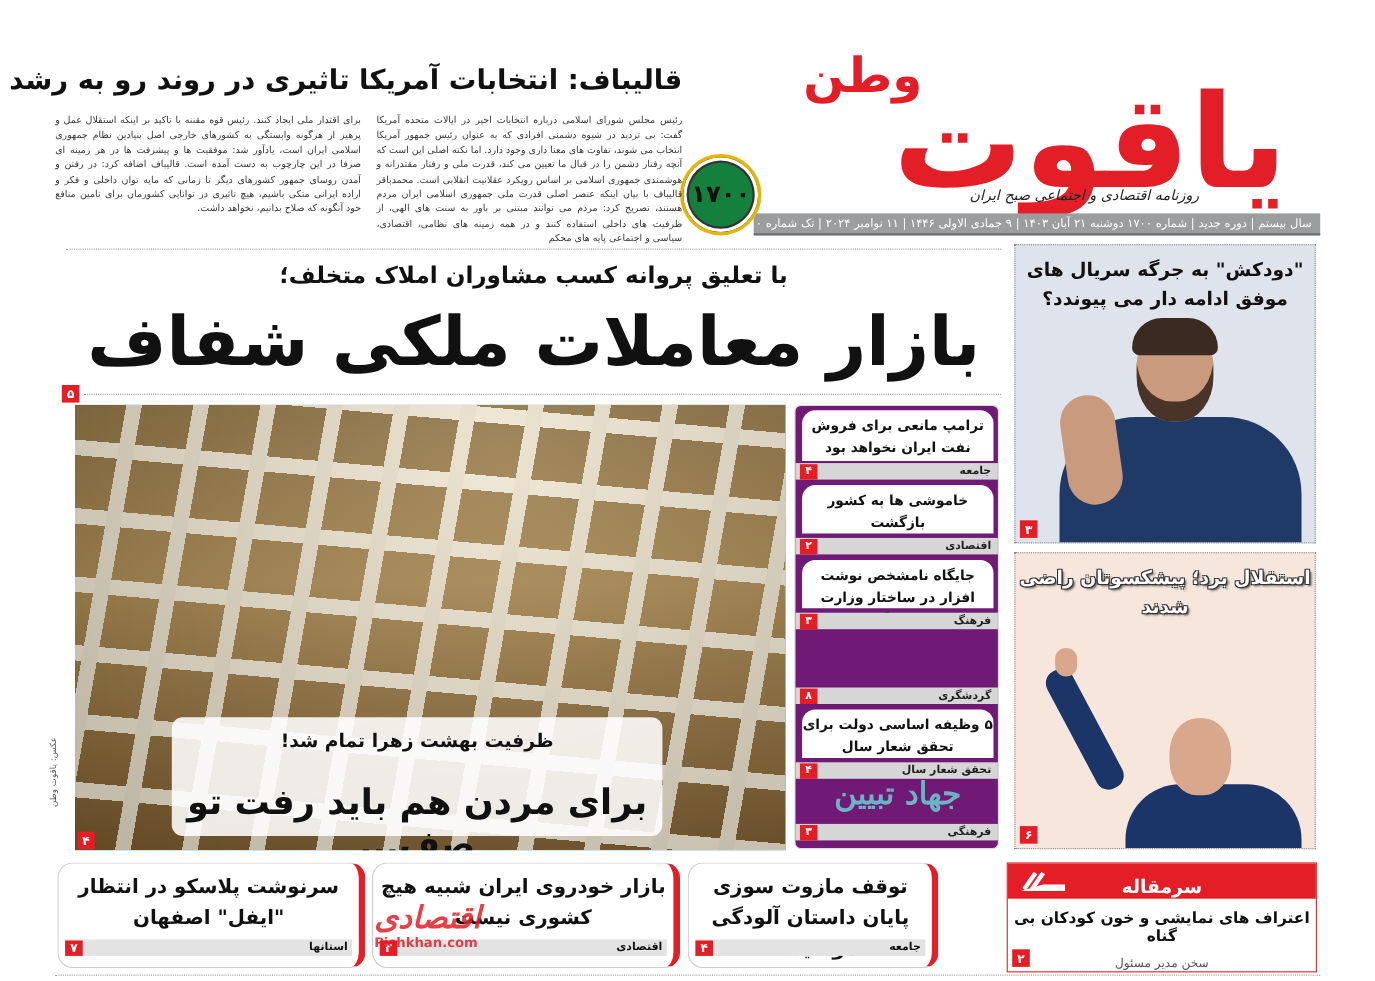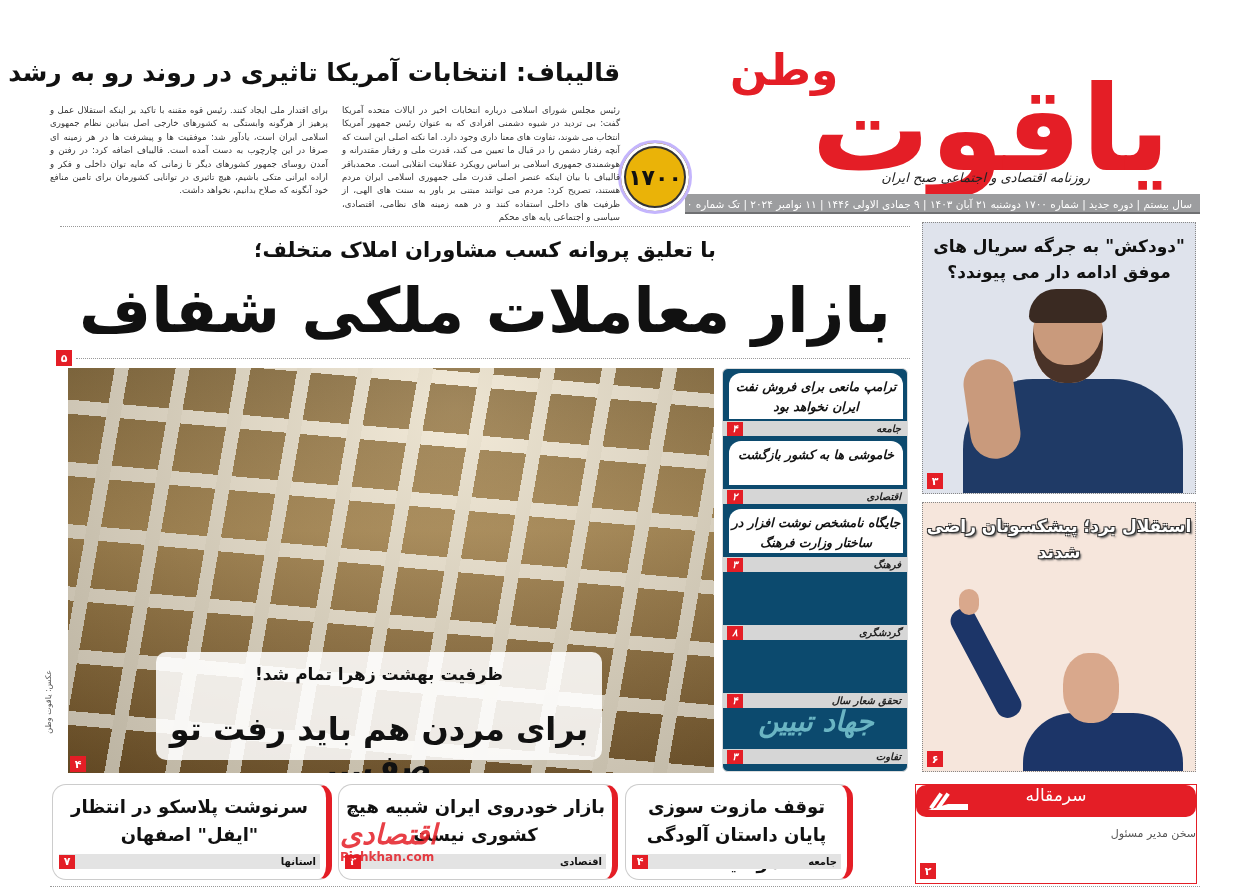--- a/index.html
+++ b/index.html
@@ -9,21 +9,21 @@
     .abs { position: absolute; }
 
     
     .masthead { left: 680px; top: 40px; width: 520px; height: 180px; }
     .logo { position: absolute; right: 30px; top: 0; width: 460px; height: 140px; }
     .logo-main { position: absolute; right: 0; top: 30px; font-size: 118px; font-weight: bold; color: #e41e26; line-height: 1; letter-spacing: -6px; font-family: "DejaVu Sans", sans-serif; }
     .logo-sub { position: absolute; left: 20px; top: 8px; font-size: 44px; font-weight: bold; color: #e41e26; line-height: 1; }
     .tagline { position: absolute; right: 110px; top: 130px; font-size: 13px; color: #222; font-style: italic; font-family: "DejaVu Serif", serif; }
     .infobar { position: absolute; right: 0; top: 154px; width: 515px; height: 20px; background: #9c9d9f; color: #fff; font-size: 10.5px; line-height: 20px; padding-right: 8px; white-space: nowrap; overflow: hidden; border-bottom: 2px solid #6f7072; }
 
-    .issue-circle { left: 618px; top: 140px; width: 74px; height: 74px; border: 3px solid #c4b5fd; border-radius: 50%; background: #eab308; display: flex; align-items: center; justify-content: center; box-shadow: inset 0 0 0 3px #fff, inset 0 0 0 5px #333; }
+    .issue-circle { left: 618px; top: 140px; width: 74px; height: 74px; border: 3px solid #eab308; border-radius: 50%; background: #15803d; display: flex; align-items: center; justify-content: center; box-shadow: inset 0 0 0 3px #fff, inset 0 0 0 5px #333; }
     .issue-circle span { font-size: 22px; font-weight: bold; letter-spacing: 1px; }
 
     
     .top-headline { left: 50px; top: 56px; width: 570px; text-align: right; font-size: 25px; font-weight: bold; line-height: 34px; white-space: nowrap; }
     .top-body { left: 50px; top: 104px; width: 570px; height: 116px; display: flex; flex-direction: row; gap: 14px; }
     .top-col { flex: 1; font-size: 8.6px; line-height: 13.4px; color: #333; text-align: justify; }
 
     .dotline { border-top: 1px dotted #999; height: 0; }
 
     
@@ -40,21 +40,21 @@
         repeating-linear-gradient(5deg, transparent 0 48px, #efe5d0 48px 62px),
         linear-gradient(180deg, #8a6d3c 0%, #a8864d 40%, #7a5a2c 100%);
     }
     .photo-shade { position: absolute; inset: 0; background: radial-gradient(ellipse at 60% 10%, rgba(255,255,255,0.15), rgba(0,0,0,0.2)); }
     .photo-caption-box { position: absolute; left: 88px; top: 284px; width: 446px; height: 108px; background: rgba(255,255,255,0.88); border-radius: 10px; text-align: center; }
     .photo-kicker { display: block; font-size: 17px; font-weight: bold; margin-top: 12px; }
     .photo-title { display: block; font-size: 32px; font-weight: bold; margin-top: 26px; letter-spacing: -1px; }
     .photo-credit { left: 44px; top: 670px; writing-mode: vertical-rl; transform: rotate(180deg); font-size: 8px; color: #555; }
 
     
-    .news-col { left: 722px; top: 368px; width: 186px; height: 404px; background: #0c4a6e; border-radius: 6px; border: 1px solid #ddd; font-style: italic; }
+    .news-col { left: 722px; top: 368px; width: 186px; height: 404px; background: #701a75; border-radius: 6px; border: 1px solid #ddd; }
     .news-item { position: absolute; left: 6px; width: 174px; background: #fff; border-radius: 12px 12px 0 0; text-align: center; font-size: 12.5px; font-weight: bold; line-height: 20px; padding-top: 4px; }
     .news-tag { position: absolute; left: 0; width: 184px; height: 15px; background: #d6d6d6; display: flex; flex-direction: row; align-items: center; justify-content: flex-end; gap: 4px; padding-left: 2px; }
     .news-tag .lbl { font-size: 10px; color: #222; font-weight: bold; margin-right: 6px; order: 1; }
     .news-tag .page-badge { order: 2; margin-right: auto; margin-left: 2px; height: 14px; width: 16px; font-size: 10px; }
     .jahad-logo { position: absolute; left: 6px; top: 336px; width: 174px; text-align: center; font-size: 28px; font-weight: bold; color: #6ab5c3; letter-spacing: 1px; font-family: "DejaVu Serif", serif; }
 
     
     .right-box { border: 1px dotted #888; overflow: hidden; }
     .rbox1 { left: 922px; top: 222px; width: 274px; height: 272px; background: #dfe3ec; }
     .rbox2 { left: 922px; top: 502px; width: 274px; height: 270px; background: #f6e6dc; }
@@ -76,24 +76,24 @@
     .bot-card { top: 784px; height: 96px; background: #fff; border: 1px solid #ccc; border-radius: 14px; border-right: 6px solid #e41e26; overflow: hidden; }
     .bot-title { position: absolute; top: 8px; left: 6px; right: 6px; text-align: center; font-size: 18px; font-weight: bold; line-height: 28px; }
     .bot-tag { position: absolute; left: 6px; right: 6px; bottom: 10px; height: 15px; background: #e3e3e3; display: flex; align-items: center; }
     .bot-tag .lbl { font-size: 10px; font-weight: bold; margin-right: 4px; }
     .bot-tag .page-badge { margin-right: auto; height: 14px; }
     .card1 { left: 52px; width: 280px; }
     .card2 { left: 338px; width: 280px; }
     .card3 { left: 625px; width: 228px; }
 
     .editorial { left: 915px; top: 784px; width: 282px; height: 100px; border: 1px solid #e41e26; background: #fff; }
-    .ed-head { height: 32px; background: #e41e26; color: #fff; display: flex; align-items: flex-start; justify-content: center; font-size: 17px; font-weight: normal; position: relative; border-radius: 10px; }
+    .ed-head { height: 32px; background: #e41e26; color: #fff; display: flex; align-items: flex-end; justify-content: center; font-size: 17px; font-weight: bold; position: relative; }
     .ed-icon { position: absolute; left: 10px; top: 5px; width: 44px; height: 22px; }
     .ed-title { text-align: center; font-size: 14px; font-weight: bold; margin-top: 10px; }
-    .ed-author { text-align: right; font-size: 11px; color: #555; margin-top: 10px; }
+    .ed-author { text-align: center; font-size: 11px; color: #555; margin-top: 10px; }
     .ed-badge { position: absolute; left: 4px; bottom: 4px; }
 
     .watermark { left: 340px; top: 820px; color: #e41e26; opacity: 0.85; font-size: 12px; font-weight: bold; direction: ltr; }
     .watermark .wm-fa { display: block; font-size: 28px; font-family: "DejaVu Serif", serif; font-style: italic; line-height: 30px; }
   </style>
 </head>
 <body>
 
 <div class="abs masthead">
   <div class="logo">
@@ -156,28 +156,31 @@
   <div class="news-tag" style="top:188px;">
     <span class="lbl">فرهنگ</span>
     <span class="page-badge">۳</span>
   </div>
 
   <div class="news-tag" style="top:256px;">
     <span class="lbl">گردشگری</span>
     <span class="page-badge">۸</span>
   </div>
 
+  <div class="news-item" style="top:276px; height:44px;">
+    <span>۵ وظیفه اساسی دولت برای تحقق شعار سال</span>
+  </div>
   <div class="news-tag" style="top:324px;">
     <span class="lbl">تحقق شعار سال</span>
     <span class="page-badge">۴</span>
   </div>
 
   <div class="jahad-logo">جهاد تبیین</div>
   <div class="news-tag" style="top:380px;">
-    <span class="lbl">تفاوت</span>
+    <span class="lbl">فرهنگی</span>
     <span class="page-badge">۳</span>
   </div>
 </div>
 
 <div class="abs right-box rbox1">
   <div class="rbox-title">"دودکش" به جرگه سریال های موفق ادامه دار می پیوندد؟</div>
   <div class="person1">
     <div class="body1"></div>
     <div class="arm1"></div>
     <div class="head1"></div>
@@ -223,20 +226,21 @@
 
 <div class="abs editorial">
   <div class="ed-head">
     <svg class="ed-icon" viewBox="0 0 44 22">
       <polygon points="2,20 42,20 42,14 22,14" fill="#fff"></polygon>
       <rect x="8" y="2" width="4" height="18" fill="#fff" transform="rotate(35 10 11)"></rect>
       <rect x="15" y="2" width="4" height="18" fill="#fff" transform="rotate(35 17 11)"></rect>
     </svg>
     <span>سرمقاله</span>
   </div>
+  <div class="ed-title">اعتراف های نمایشی و خون کودکان بی گناه</div>
   <div class="ed-author">سخن مدیر مسئول</div>
   <div class="page-badge ed-badge">۲</div>
 </div>
 
 <div class="abs dotline" style="left:50px; top:886px; width:1150px;"></div>
 
 <div class="abs watermark">
   <span class="wm-fa">اقتصادی</span>
   <span>Pishkhan.com</span>
 </div>

